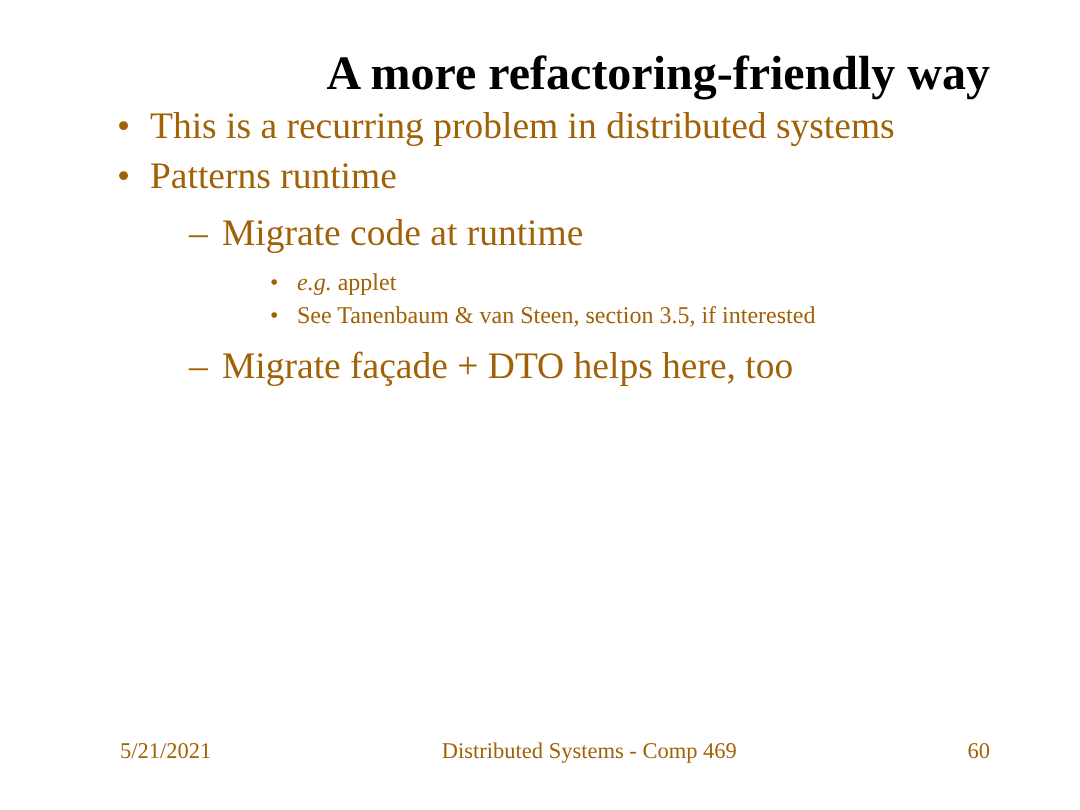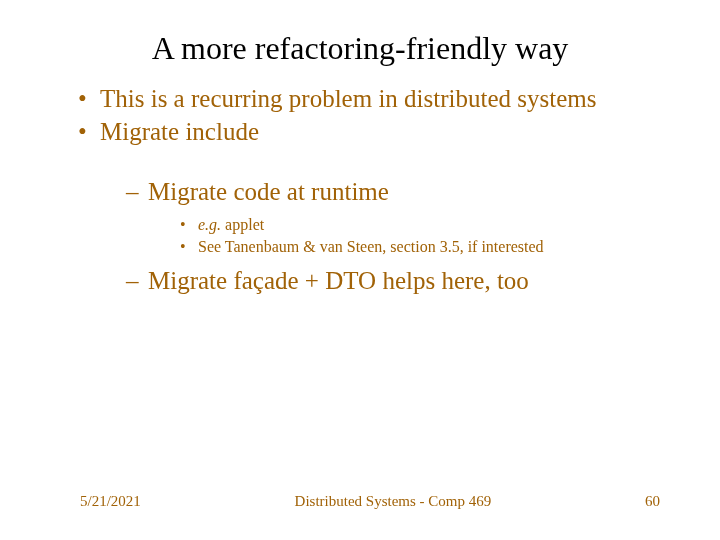--- a/index.html
+++ b/index.html
@@ -17,23 +17,23 @@
     }
     .slide {
       width: 100%;
       height: 100%;
       padding: 30px 60px 30px 60px;
       position: relative;
     }
     .title {
       font-size: 32px;
       color: #000000;
-      text-align: center;
-      margin-bottom: 16px;
-      font-weight: normal;
+      text-align: right;
+      margin-bottom: 2px;
+      font-weight: bold;
     }
     .content {
       font-size: 25px;
       color: #a16207;
       line-height: 1.25;
     }
     ul.level1 {
       list-style: none;
       padding-left: 18px;
     }
@@ -44,21 +44,21 @@
     }
     ul.level1 > li::before {
       content: "•";
       position: absolute;
       left: 0;
       top: 0;
     }
     ul.level2 {
       list-style: none;
       padding-left: 26px;
-      margin-top: 28px;
+      margin-top: 6px;
     }
     ul.level2 > li {
       position: relative;
       padding-left: 22px;
       margin-bottom: 4px;
     }
     ul.level2 > li::before {
       content: "–";
       position: absolute;
       left: 0;
@@ -114,21 +114,21 @@
 
 <div class="slide">
   <h1 class="title">A more refactoring-friendly way</h1>
 
   <div class="content">
     <ul class="level1">
       <li>
         <span>This is a recurring problem in distributed systems</span>
       </li>
       <li>
-        <span>Migrate include</span>
+        <span>Patterns runtime</span>
         <ul class="level2">
           <li>
             <span>Migrate code at runtime</span>
             <ul class="level3">
               <li>
                 <span class="italic">e.g.</span><span> applet</span>
               </li>
               <li>
                 <span>See Tanenbaum &amp; van Steen, section 3.5, if interested</span>
               </li>

